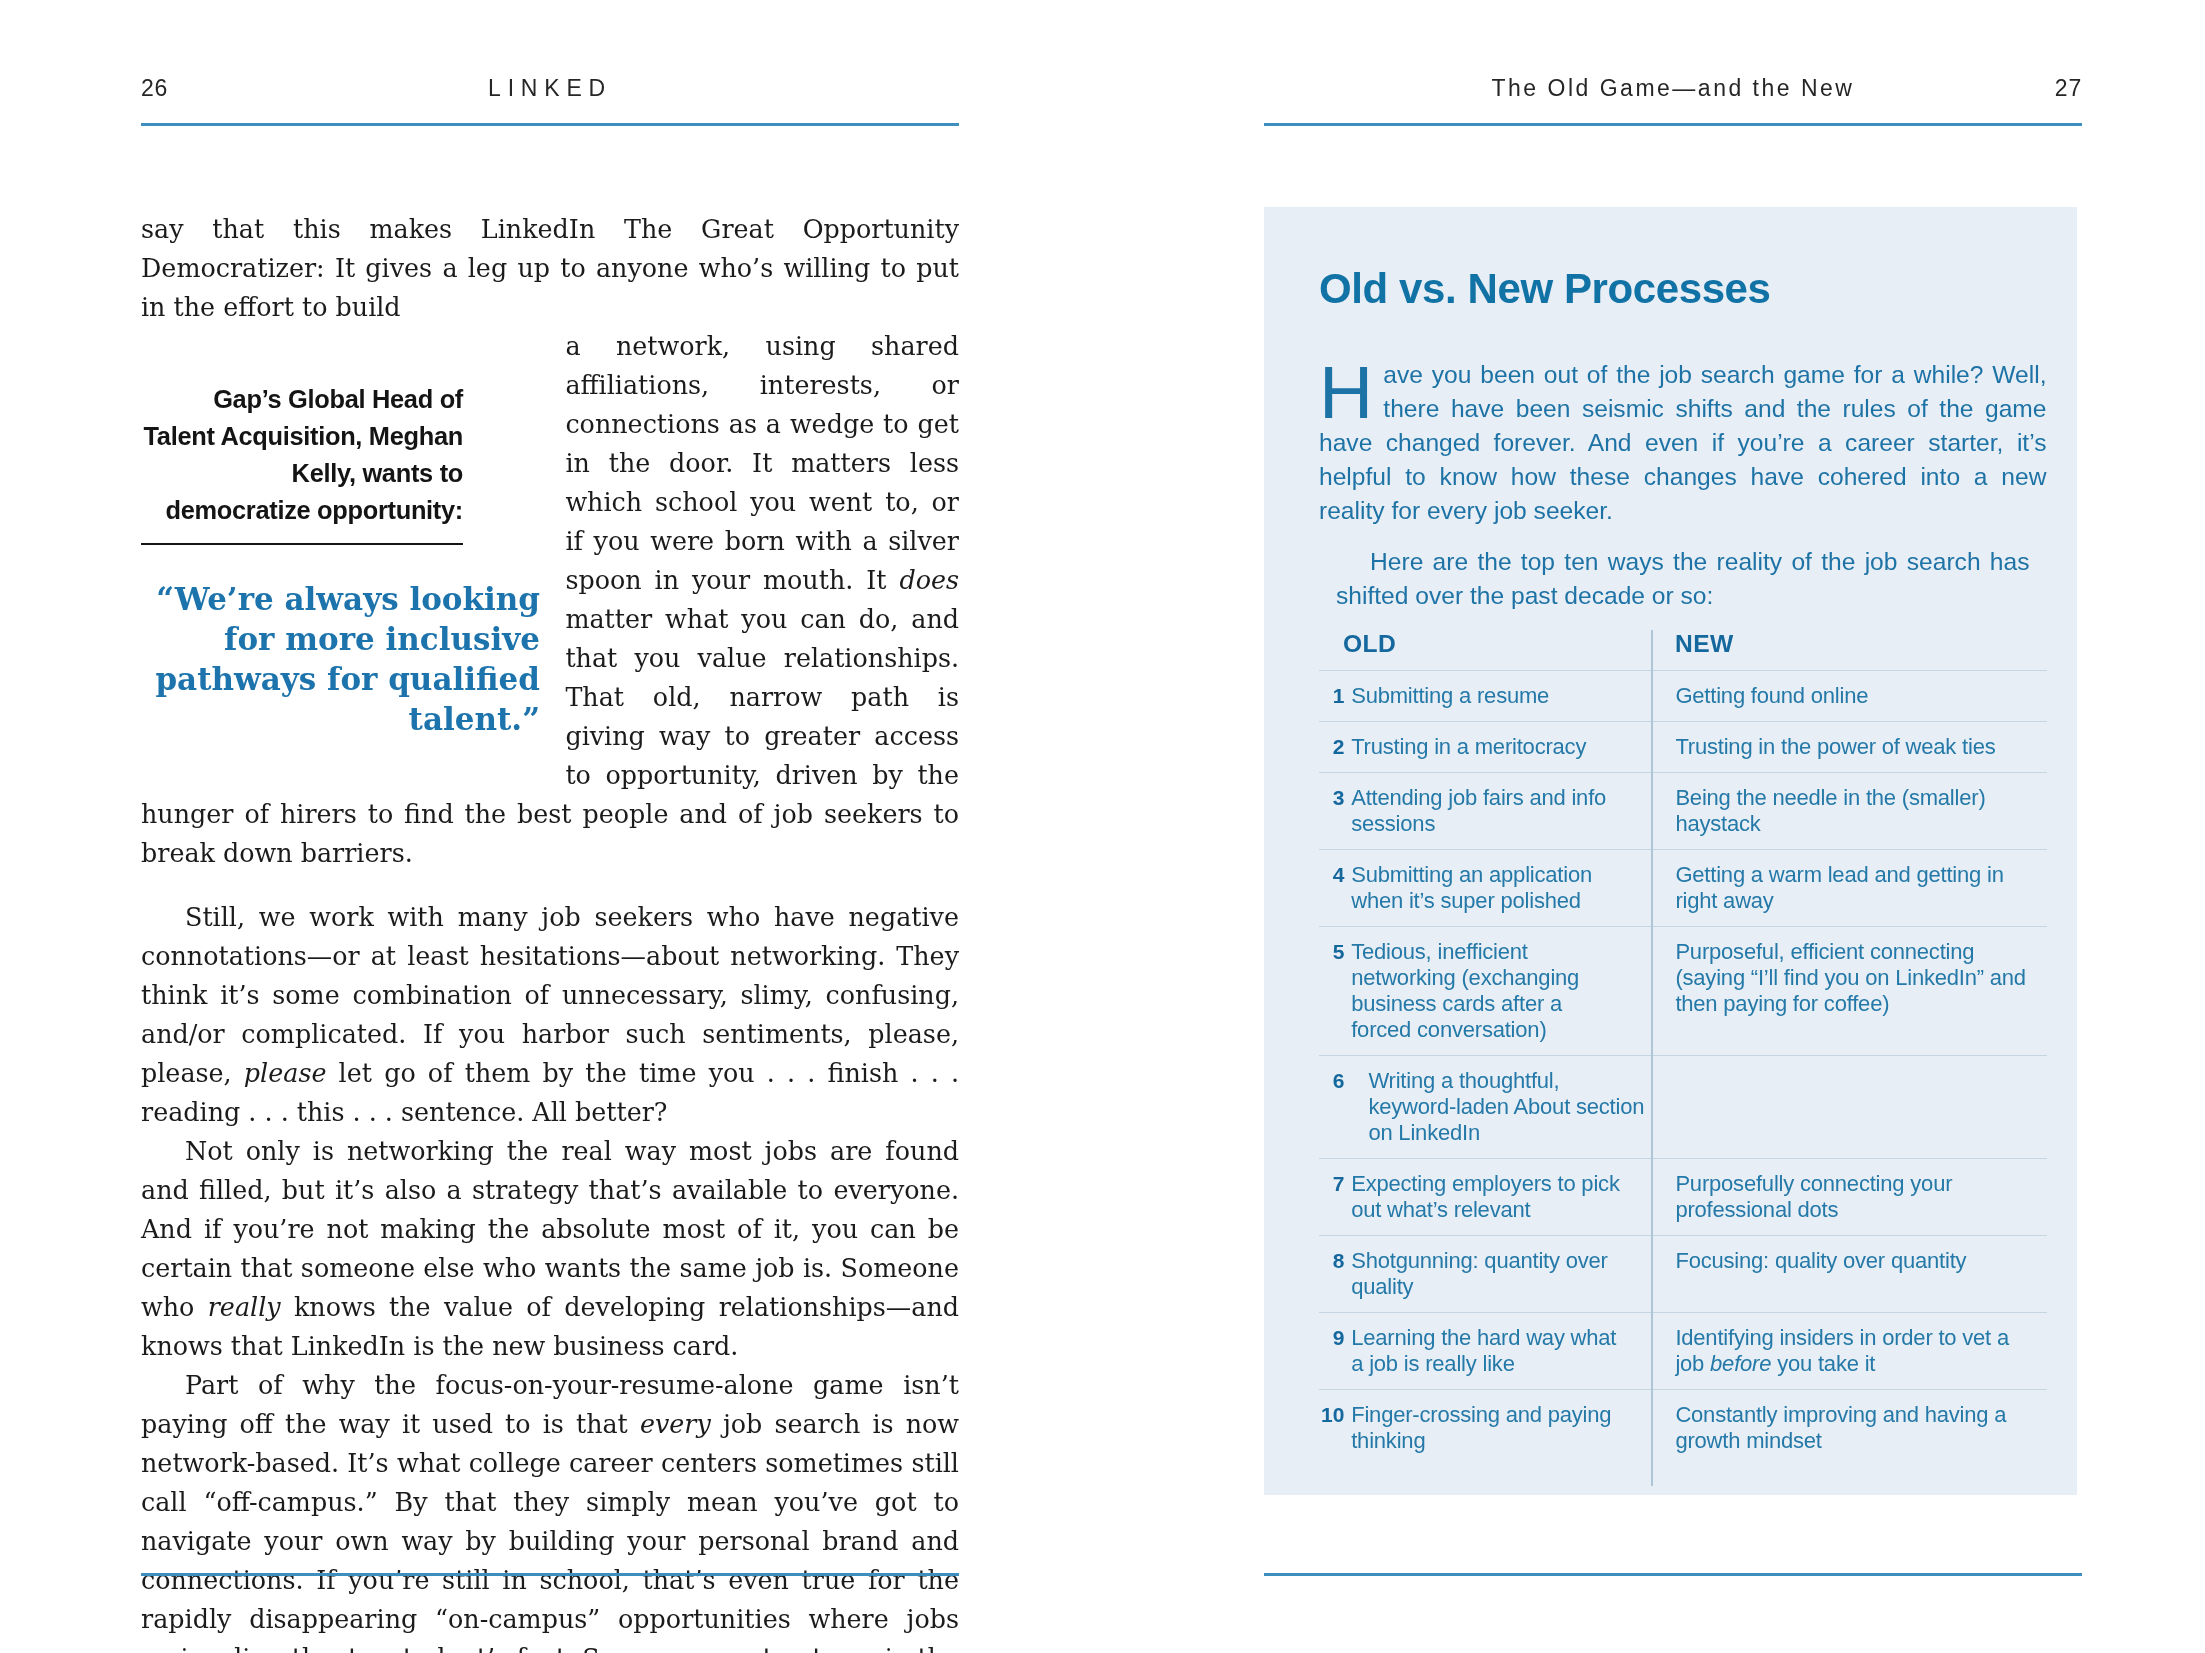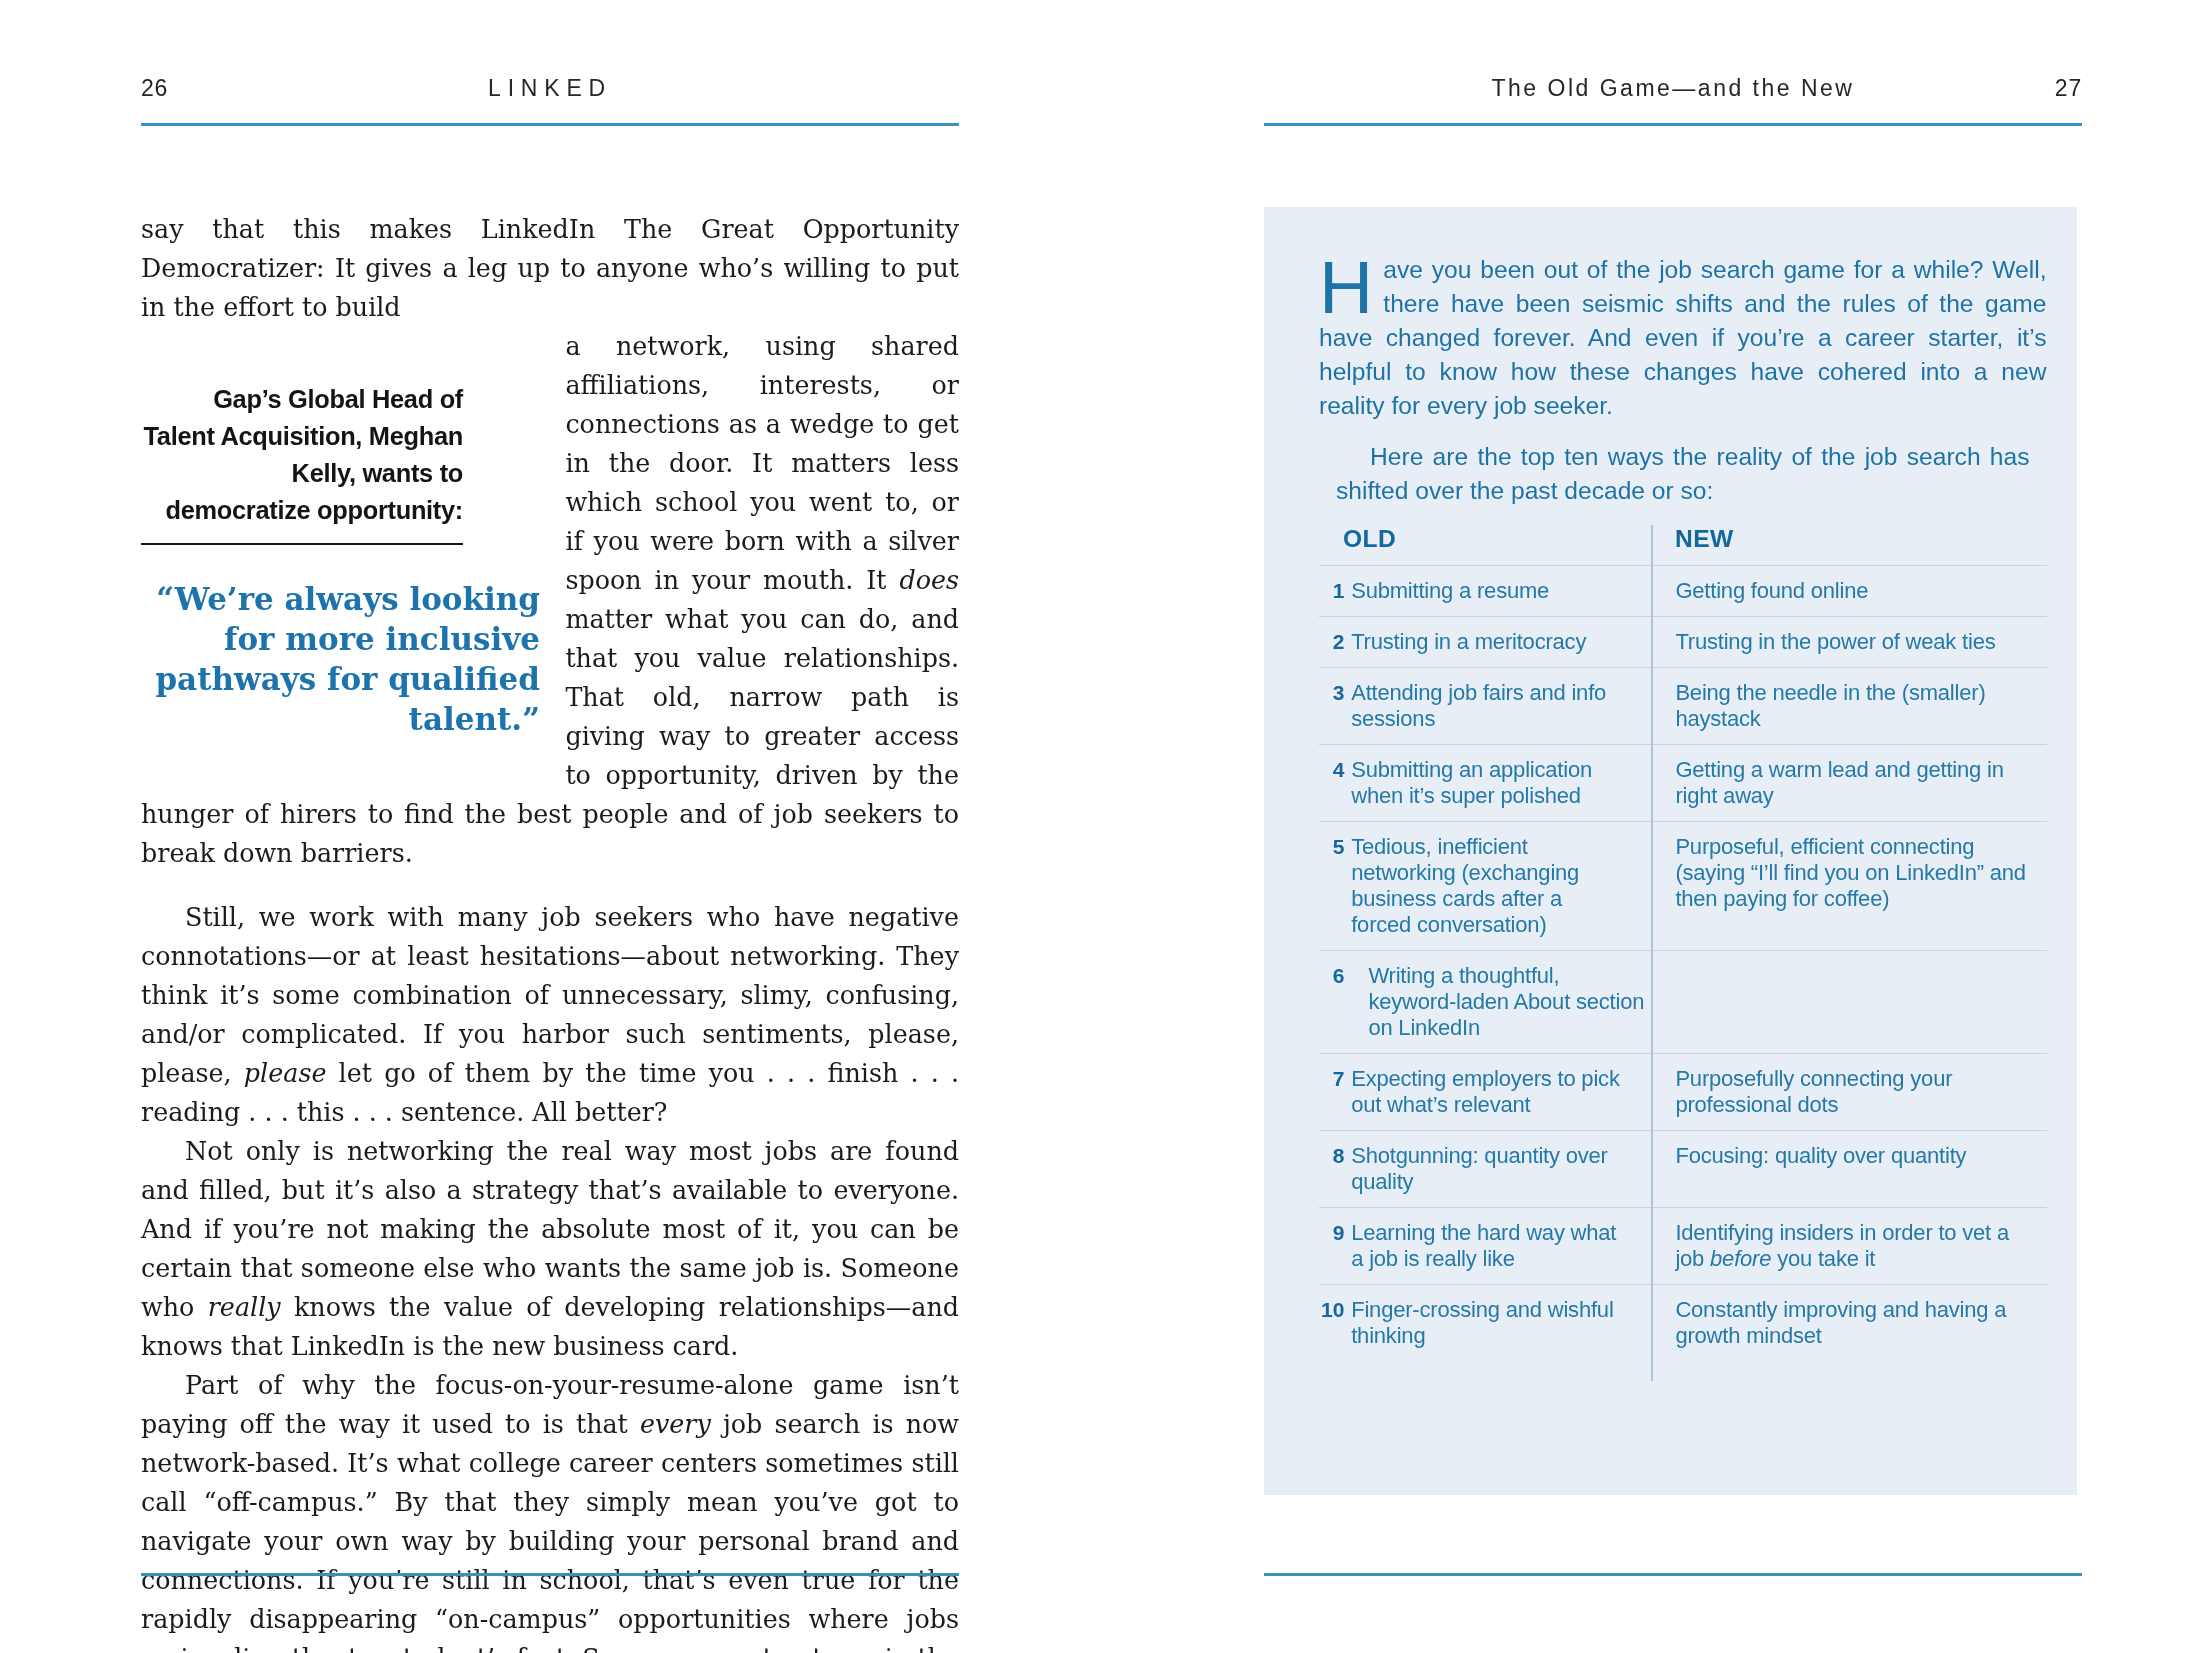--- a/index.html
+++ b/index.html
@@ -145,20 +145,21 @@
 
   <section class="page page-right">
     <header class="running-header">
       <span class="folio-spacer"></span>
       <span class="head">The Old Game—and the New</span>
       <span class="folio">27</span>
     </header>
     <div class="head-rule"></div>
 
     <div class="feature-box">
+      <h2 class="box-title">Old vs. New Processes</h2>
       <p class="box-intro">
         <span class="dropcap">H</span>
         <span>ave you been out of the job search game for a while? Well, there have been seismic shifts and the rules of the game have changed forever. And even if you’re a career starter, it’s helpful to know how these changes have cohered into a new reality for every job seeker.</span>
       </p>
       <p class="box-intro2">Here are the top ten ways the reality of the job search has shifted over the past decade or so:</p>
 
       <div class="ovn-table">
         <div class="ovn-divider"></div>
         <div class="ovn-head">
           <div class="ovn-h">OLD</div>
@@ -204,21 +205,21 @@
               <div class="ovn-cell ovn-old"><span>Shotgunning: quantity over quality</span></div>
               <div class="ovn-cell ovn-new"><span>Focusing: quality over quantity</span></div>
             </div>
             <div class="ovn-row">
               <div class="ovn-num">9</div>
               <div class="ovn-cell ovn-old"><span>Learning the hard way what a job is really like</span></div>
               <div class="ovn-cell ovn-new"><span>Identifying insiders in order to vet a job </span><em>before</em><span> you take it</span></div>
             </div>
             <div class="ovn-row">
               <div class="ovn-num">10</div>
-              <div class="ovn-cell ovn-old"><span>Finger-crossing and wishful thinking</span></div>
+              <div class="ovn-cell ovn-old"><span>Finger-crossing and paying thinking</span></div>
               <div class="ovn-cell ovn-new"><span>Constantly improving and having a growth mindset</span></div>
             </div>
           </div>
       </div>
     </div>
 
     <div class="foot-rule"></div>
   </section>
 
 </div>

